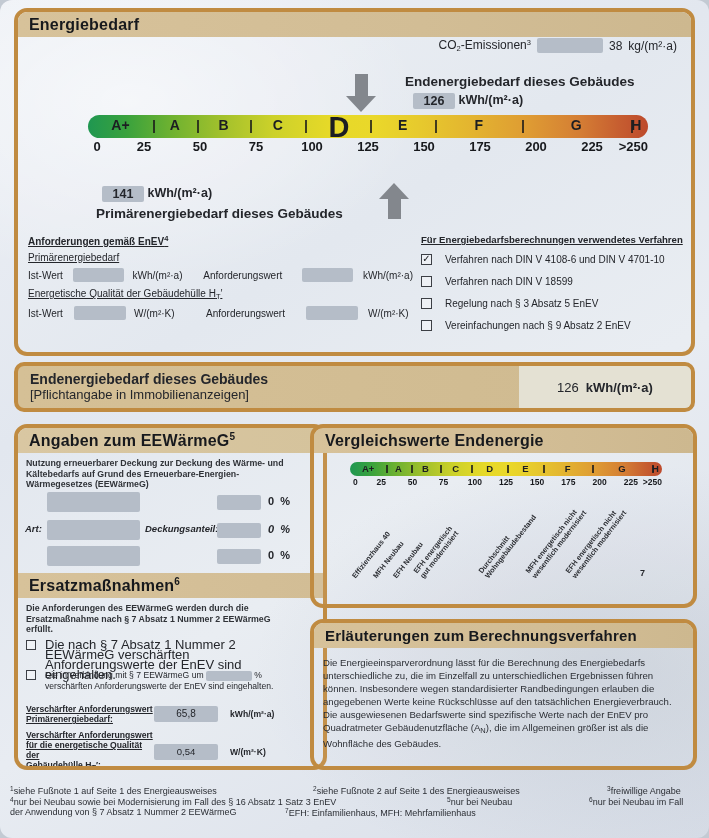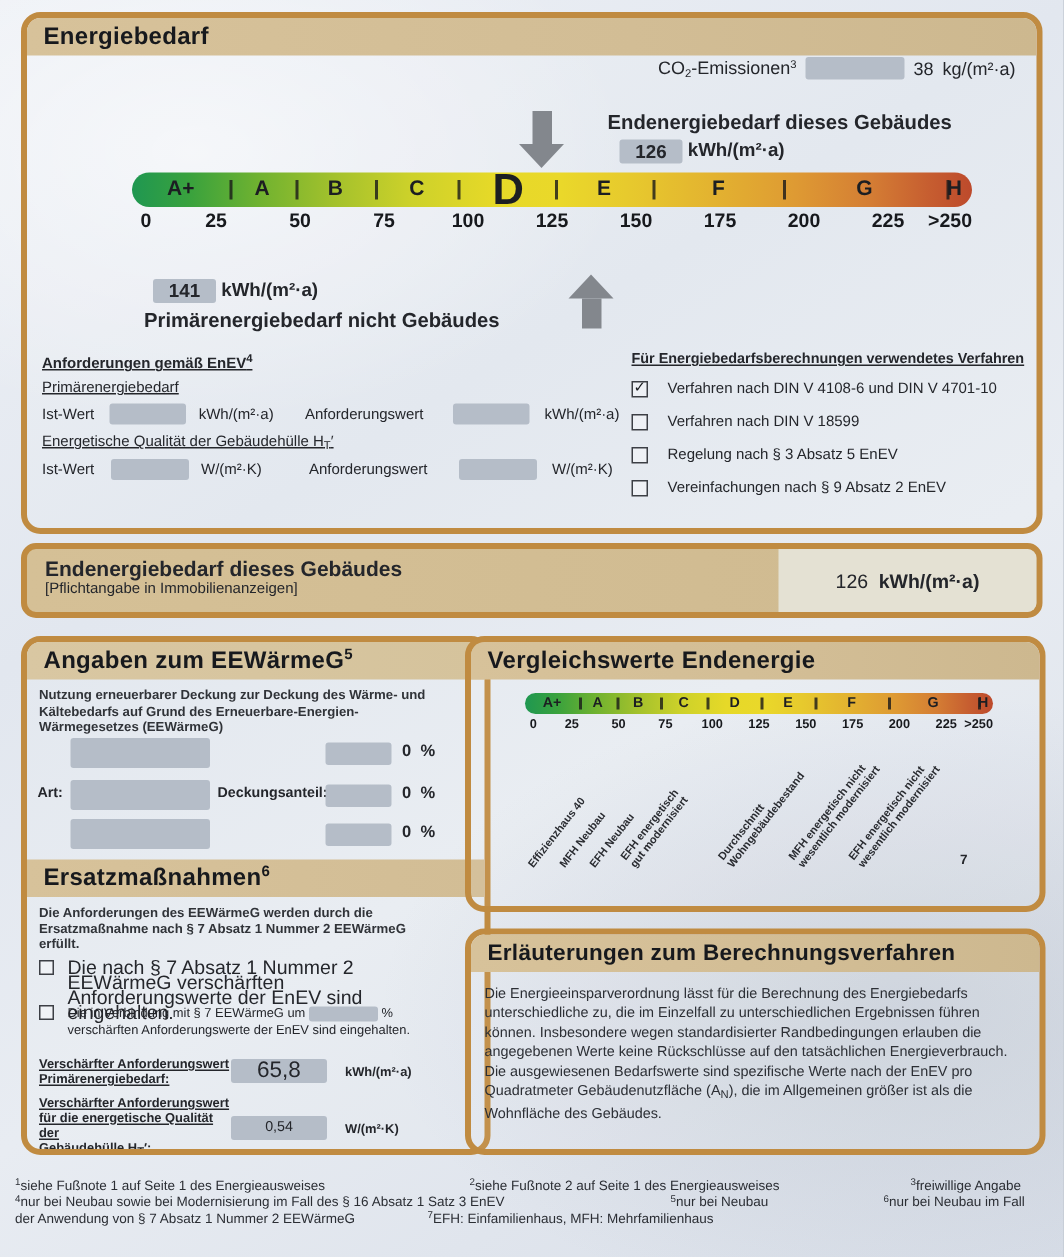--- a/index.html
+++ b/index.html
@@ -1,21 +1,21 @@
 <!DOCTYPE html>
 <html><head>
 <meta charset="utf-8">
 <style>
   html,body{margin:0;padding:0;}
   body{background:#c3cad3;font-family:"Liberation Sans","DejaVu Sans",sans-serif;-webkit-font-smoothing:antialiased;}
   .page{position:relative;width:709px;height:838px;overflow:hidden;color:#24262b;
     background:
       radial-gradient(ellipse 420px 260px at 18% 12%, rgba(255,255,255,.55), rgba(255,255,255,0) 70%),
       radial-gradient(ellipse 500px 300px at 85% 80%, rgba(120,130,145,.18), rgba(0,0,0,0) 70%),
-      linear-gradient(148deg,#eef1f6 0%,#e2e7ef 35%,#e8ecf2 60%,#d8dee8 100%);}
+      linear-gradient(148deg,#eef1f6 0%,#e2e7ef 35%,#e8ecf2 60%,#d8dee8 100%); border-radius: 12px;}
   .box{position:absolute;border:4px solid #c08b41;border-radius:13px;background:rgba(255,255,255,.06);box-sizing:border-box;overflow:hidden;}
   .strip{position:absolute;left:0;right:0;top:0;height:25px;background:linear-gradient(90deg,#d7c29a,#d2bd95 60%,#cdb88f);display:flex;align-items:center;padding-left:11px;}
   .strip .t{font-weight:bold;font-size:16px;color:#17191d;letter-spacing:.2px;}
   .strip sup{font-size:10px;vertical-align:6px;font-weight:bold;}
   sub.s{font-size:7.5px;vertical-align:-2px;}
   sup.s{font-size:7.5px;vertical-align:4px;}
   .gbox{display:inline-block;background:#b5bdc8;border-radius:2px;vertical-align:middle;}
   .cb{display:inline-block;width:11px;height:11px;border:1.5px solid #3c3f45;background:rgba(255,255,255,.35);box-sizing:border-box;
       font-size:10px;line-height:8px;text-align:center;font-weight:bold;color:#17191d;flex:none;}
   
@@ -103,21 +103,21 @@
 
     <div class="arr" style="left:361px;top:171px;width:30px;">
       <div class="headu"></div>
         <div class="shaft" style="height:20px;"></div>
     </div>
 
     <div class="row" style="left:84px;top:174px;font-size:12.5px;font-weight:bold;">
       <span class="gbox" style="padding:1px 7px;min-width:28px;text-align:center;">141</span>
       <span>kWh/(m²·a)</span>
     </div>
-    <div class="row b" style="left:78px;top:194px;font-size:13.5px;">Primärenergiebedarf nicht Gebäudes</div>
+    <div class="row b" style="left:78px;top:194px;font-size:13.5px;">Primärenergiebedarf dieses Gebäudes</div>
 
     <div style="position:absolute;left:10px;top:222px;width:385px;font-size:10px;">
       <div class="b u" style="margin-bottom:5px;"><span>Anforderungen gemäß EnEV</span><sup class="s">4</sup></div>
       <div class="u" style="margin-bottom:5px;">Primärenergiebedarf</div>
       <div style="display:flex;align-items:center;margin-bottom:6px;">
         <span style="width:46px;">Ist-Wert</span>
         <span class="gbox" style="width:52px;height:14px;"></span>
         <span style="margin-left:8px;width:72px;">kWh/(m²·a)</span>
         <span style="width:100px;">Anforderungswert</span>
         <span class="gbox" style="width:52px;height:14px;"></span>
@@ -151,40 +151,40 @@
       <div style="display:flex;gap:13px;align-items:flex-start;">
         <span class="cb"></span>
         <span>Vereinfachungen nach § 9 Absatz 2 EnEV</span>
       </div>
     </div>
   </section>
 
   <section class="box" style="left:14px;top:362px;width:681px;height:50px;border-radius:10px;background:linear-gradient(90deg,#d5c096,#cfba90);">
     <div style="position:absolute;left:12px;top:5px;">
       <div class="b" style="font-size:14px;">Endenergiebedarf dieses Gebäudes</div>
-      <div style="font-size:10px;">[Pflichtangabe in Immobilienanzeigen]</div>
+      <div style="font-size:13px;">[Pflichtangabe in Immobilienanzeigen]</div>
     </div>
     <div style="position:absolute;right:0;top:0;bottom:0;width:172px;background:#e4e1d3;display:flex;align-items:center;justify-content:center;gap:7px;font-size:13px;">
       <span>126</span>
       <span class="b">kWh/(m²·a)</span>
     </div>
   </section>
 
   <section class="box" style="left:14px;top:424px;width:313px;height:346px;">
     <div class="strip" style="background:linear-gradient(90deg,#d9c7a2,#d5c39c);">
       <span class="t"><span>Angaben zum EEWärmeG</span><sup>5</sup></span>
     </div>
     <div class="b" style="position:absolute;left:8px;top:30px;width:264px;font-size:8.8px;line-height:10.5px;color:#303338;">Nutzung erneuerbarer Deckung zur Deckung des Wärme- und Kältebedarfs auf Grund des Erneuerbare-Energien-Wärmegesetzes (EEWärmeG)</div>
 
     <div class="row" style="left:0;top:64px;width:100%;height:22px;">
       <span class="gbox" style="position:absolute;left:29px;width:93px;height:20px;"></span>
       <span class="gbox" style="position:absolute;left:199px;width:44px;height:15px;top:3px;"></span>
       <span class="b" style="position:absolute;left:250px;top:3px;font-size:11px;"><span>0</span>&nbsp;&nbsp;<span>%</span></span>
     </div>
-    <div class="row" style="left:0;top:92px;width:100%;height:22px;">
+    <div class="row" style="left:0;top:92px;width:100%;height:22px;font-style:italic;">
       <span class="b" style="position:absolute;left:7px;top:3px;font-size:9.5px;">Art:</span>
       <span class="gbox" style="position:absolute;left:29px;width:93px;height:20px;"></span>
       <span class="b" style="position:absolute;left:127px;top:3px;font-size:9.5px;">Deckungsanteil:</span>
       <span class="gbox" style="position:absolute;left:199px;width:44px;height:15px;top:3px;"></span>
       <span class="b" style="position:absolute;left:250px;top:3px;font-size:11px;"><span>0</span>&nbsp;&nbsp;<span>%</span></span>
     </div>
     <div class="row" style="left:0;top:118px;width:100%;height:22px;">
       <span class="gbox" style="position:absolute;left:29px;width:93px;height:20px;"></span>
       <span class="gbox" style="position:absolute;left:199px;width:44px;height:15px;top:3px;"></span>
       <span class="b" style="position:absolute;left:250px;top:3px;font-size:11px;"><span>0</span>&nbsp;&nbsp;<span>%</span></span>
@@ -199,21 +199,21 @@
       <span>Die nach § 7 Absatz 1 Nummer 2 EEWärmeG verschärften Anforderungswerte der EnEV sind eingehalten.</span>
     </div>
     <div style="position:absolute;left:8px;top:242px;width:266px;display:flex;gap:9px;align-items:flex-start;font-size:8.6px;line-height:10px;">
       <span class="cb" style="width:10px;height:10px;"></span>
       <span><span>Die in Verbindung mit § 7 EEWärmeG um</span> <span class="gbox" style="width:46px;height:10px;"></span> <span>%</span> <span>verschärften Anforderungswerte der EnEV sind eingehalten.</span></span>
     </div>
 
     <div style="position:absolute;left:8px;top:276px;width:266px;display:flex;align-items:center;font-size:8.6px;line-height:10px;">
       <span class="b pre" style="width:128px;">Verschärfter Anforderungswert
 Primärenergiebedarf:</span>
-      <span class="gbox" style="width:64px;height:16px;text-align:center;font-size:15px;line-height:16px;">65,8</span>
+      <span class="gbox" style="width:64px;height:16px;text-align:center;font-size:10px;line-height:16px;">65,8</span>
       <span class="b" style="margin-left:12px;">kWh/(m²·a)</span>
     </div>
     <div style="position:absolute;left:8px;top:302px;width:266px;display:flex;align-items:center;font-size:8.6px;line-height:10px;">
       <span class="b" style="width:128px;"><span class="pre">Verschärfter Anforderungswert
 für die energetische Qualität der
 Gebäudehülle H</span><sub class="s">T</sub><span>′:</span></span>
       <span class="gbox" style="width:64px;height:16px;text-align:center;font-size:9.5px;line-height:16px;">0,54</span>
       <span class="b" style="margin-left:12px;">W/(m²·K)</span>
     </div>
   </section>

